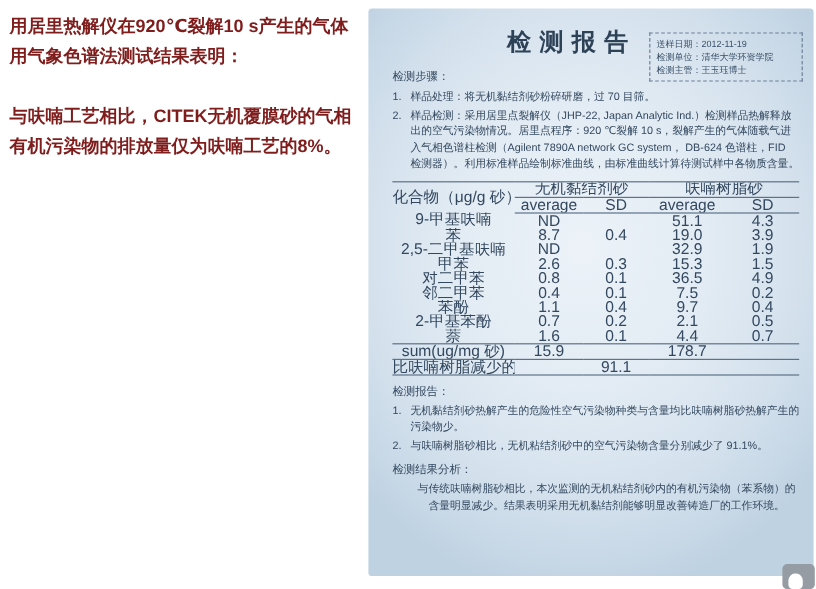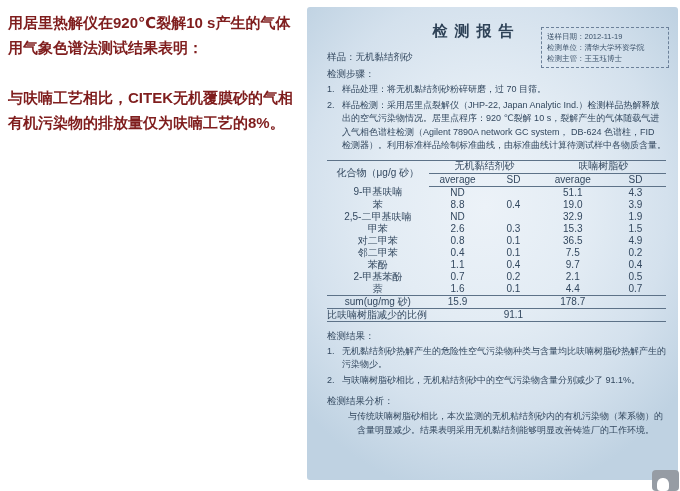--- a/index.html
+++ b/index.html
@@ -17,36 +17,36 @@
   
   .photo{
     position:absolute;left:307px;top:7px;width:371px;height:473px;
     background:radial-gradient(ellipse 68% 62% at 48% 42%,
       #ecf2f8 0%, #e3ecf4 40%, #d4e1ed 72%, #bfd2e2 100%);
     border-radius:3px;
     color:#33485f;
   }
   .photo-inner{position:absolute;left:0;top:0;right:0;bottom:0;padding:12px 12px 4px 20px;}
   .rpt-title{
-    text-align:center;font-size:15px;font-weight:bold;letter-spacing:7px;
+    text-align:center;font-size:20px;font-weight:bold;letter-spacing:7px;
     color:#2e4257;margin:3px 40px 8px 0;
   }
   .info-box{
     position:absolute;top:20px;right:9px;width:116px;
     border:1px dashed #6b8099;padding:3px 5px;
     font-size:7.5px;line-height:11px;color:#3a5068;white-space:nowrap;overflow:hidden;
   }
   .sample-line{font-size:9.5px;margin:4px 0 0 0;line-height:15px;}
   .steps-label{font-size:9.5px;margin:2px 0 2px 0;line-height:15px;}
   .step{position:relative;padding-left:15px;font-size:9px;line-height:13.5px;margin:2px 0;}
   .step-num{position:absolute;left:0;top:0;}
   
   table.rpt{
     width:100%;border-collapse:collapse;table-layout:fixed;
-    font-size:10px;color:#33485f;margin-top:7px;
+    font-size:13px;color:#33485f;margin-top:7px;
     border-top:1px solid #5d7288;
   }
   table.rpt th,table.rpt td{
     padding:0;text-align:center;font-weight:normal;height:12px;line-height:12px;
     overflow:hidden;white-space:nowrap;
   }
   th.grp{border-bottom:1px solid #5d7288;font-family:Liberation Mono, monospace;}
   tr.subhead th{border-bottom:1px solid #5d7288;margin-top:40px;}
   tr.sumrow td{border-top:1px solid #5d7288;}
   tr.ratiorow td{border-top:1px solid #5d7288;border-bottom:1px solid #5d7288;}
@@ -77,21 +77,20 @@
   <div class="photo-inner">
 
     <div class="rpt-title">检测报告</div>
 
     <div class="info-box">
       <div>送样日期：2012-11-19</div>
       <div>检测单位：清华大学环资学院</div>
       <div>检测主管：王玉珏博士</div>
     </div>
 
-    <div class="sample-line">样品：无机黏结剂砂</div>
     <div class="steps-label">检测步骤：</div>
 
     <div class="step">
       <span class="step-num">1.</span>
       <span>样品处理：将无机黏结剂砂粉碎研磨，过 70 目筛。</span>
     </div>
     <div class="step">
       <span class="step-num">2.</span>
       <span>样品检测：采用居里点裂解仪（JHP-22, Japan Analytic Ind.）检测样品热解释放出的空气污染物情况。居里点程序：920 ℃裂解 10 s，裂解产生的气体随载气进入气相色谱柱检测（Agilent 7890A network GC system， DB-624 色谱柱，FID 检测器）。利用标准样品绘制标准曲线，由标准曲线计算待测试样中各物质含量。</span>
     </div>
@@ -120,21 +119,21 @@
       <tbody>
         <tr>
           <td class="lbl">9-甲基呋喃</td>
           <td>ND</td>
           <td></td>
           <td>51.1</td>
           <td>4.3</td>
         </tr>
         <tr>
           <td class="lbl">苯</td>
-          <td>8.8</td>
+          <td>8.7</td>
           <td>0.4</td>
           <td>19.0</td>
           <td>3.9</td>
         </tr>
         <tr>
           <td class="lbl">2,5-二甲基呋喃</td>
           <td>ND</td>
           <td></td>
           <td>32.9</td>
           <td>1.9</td>
@@ -191,21 +190,21 @@
         <tr class="ratiorow">
           <td class="lbl">比呋喃树脂减少的比例（%）</td>
           <td></td>
           <td>91.1</td>
           <td></td>
           <td></td>
         </tr>
       </tbody>
     </table>
 
-    <div class="results-label">检测结果：</div>
+    <div class="results-label">检测报告：</div>
     <div class="result-item">
       <span class="step-num">1.</span>
       <span>无机黏结剂砂热解产生的危险性空气污染物种类与含量均比呋喃树脂砂热解产生的污染物少。</span>
     </div>
     <div class="result-item">
       <span class="step-num">2.</span>
       <span>与呋喃树脂砂相比，无机粘结剂砂中的空气污染物含量分别减少了 91.1%。</span>
     </div>
 
     <div class="analysis-label">检测结果分析：</div>

